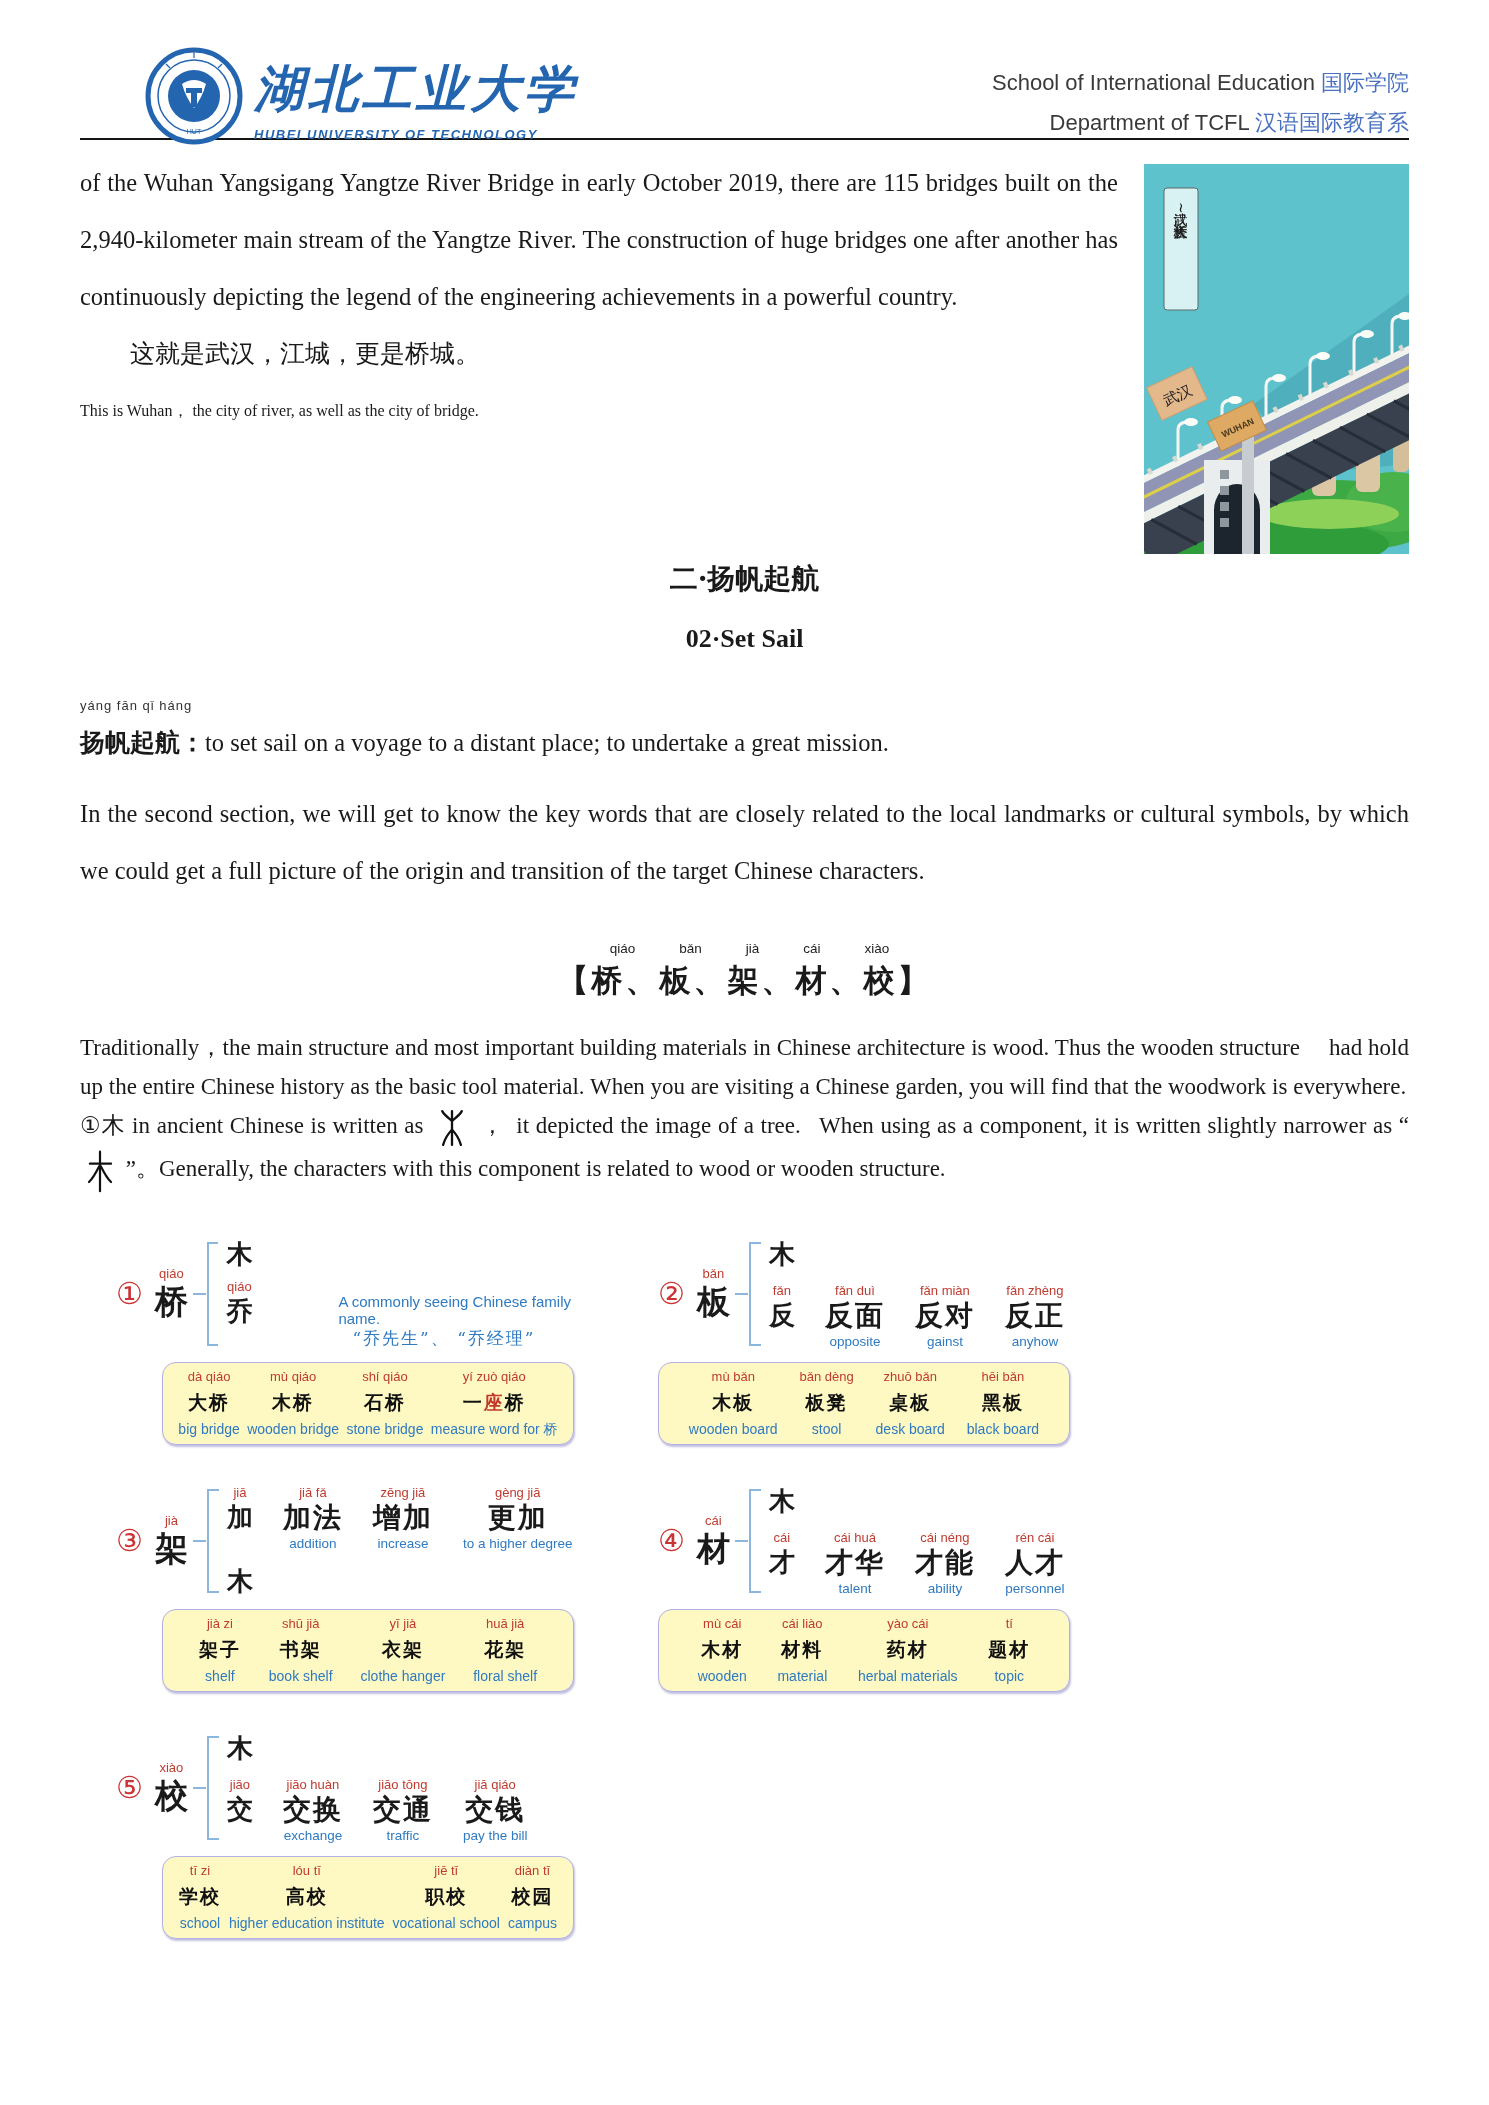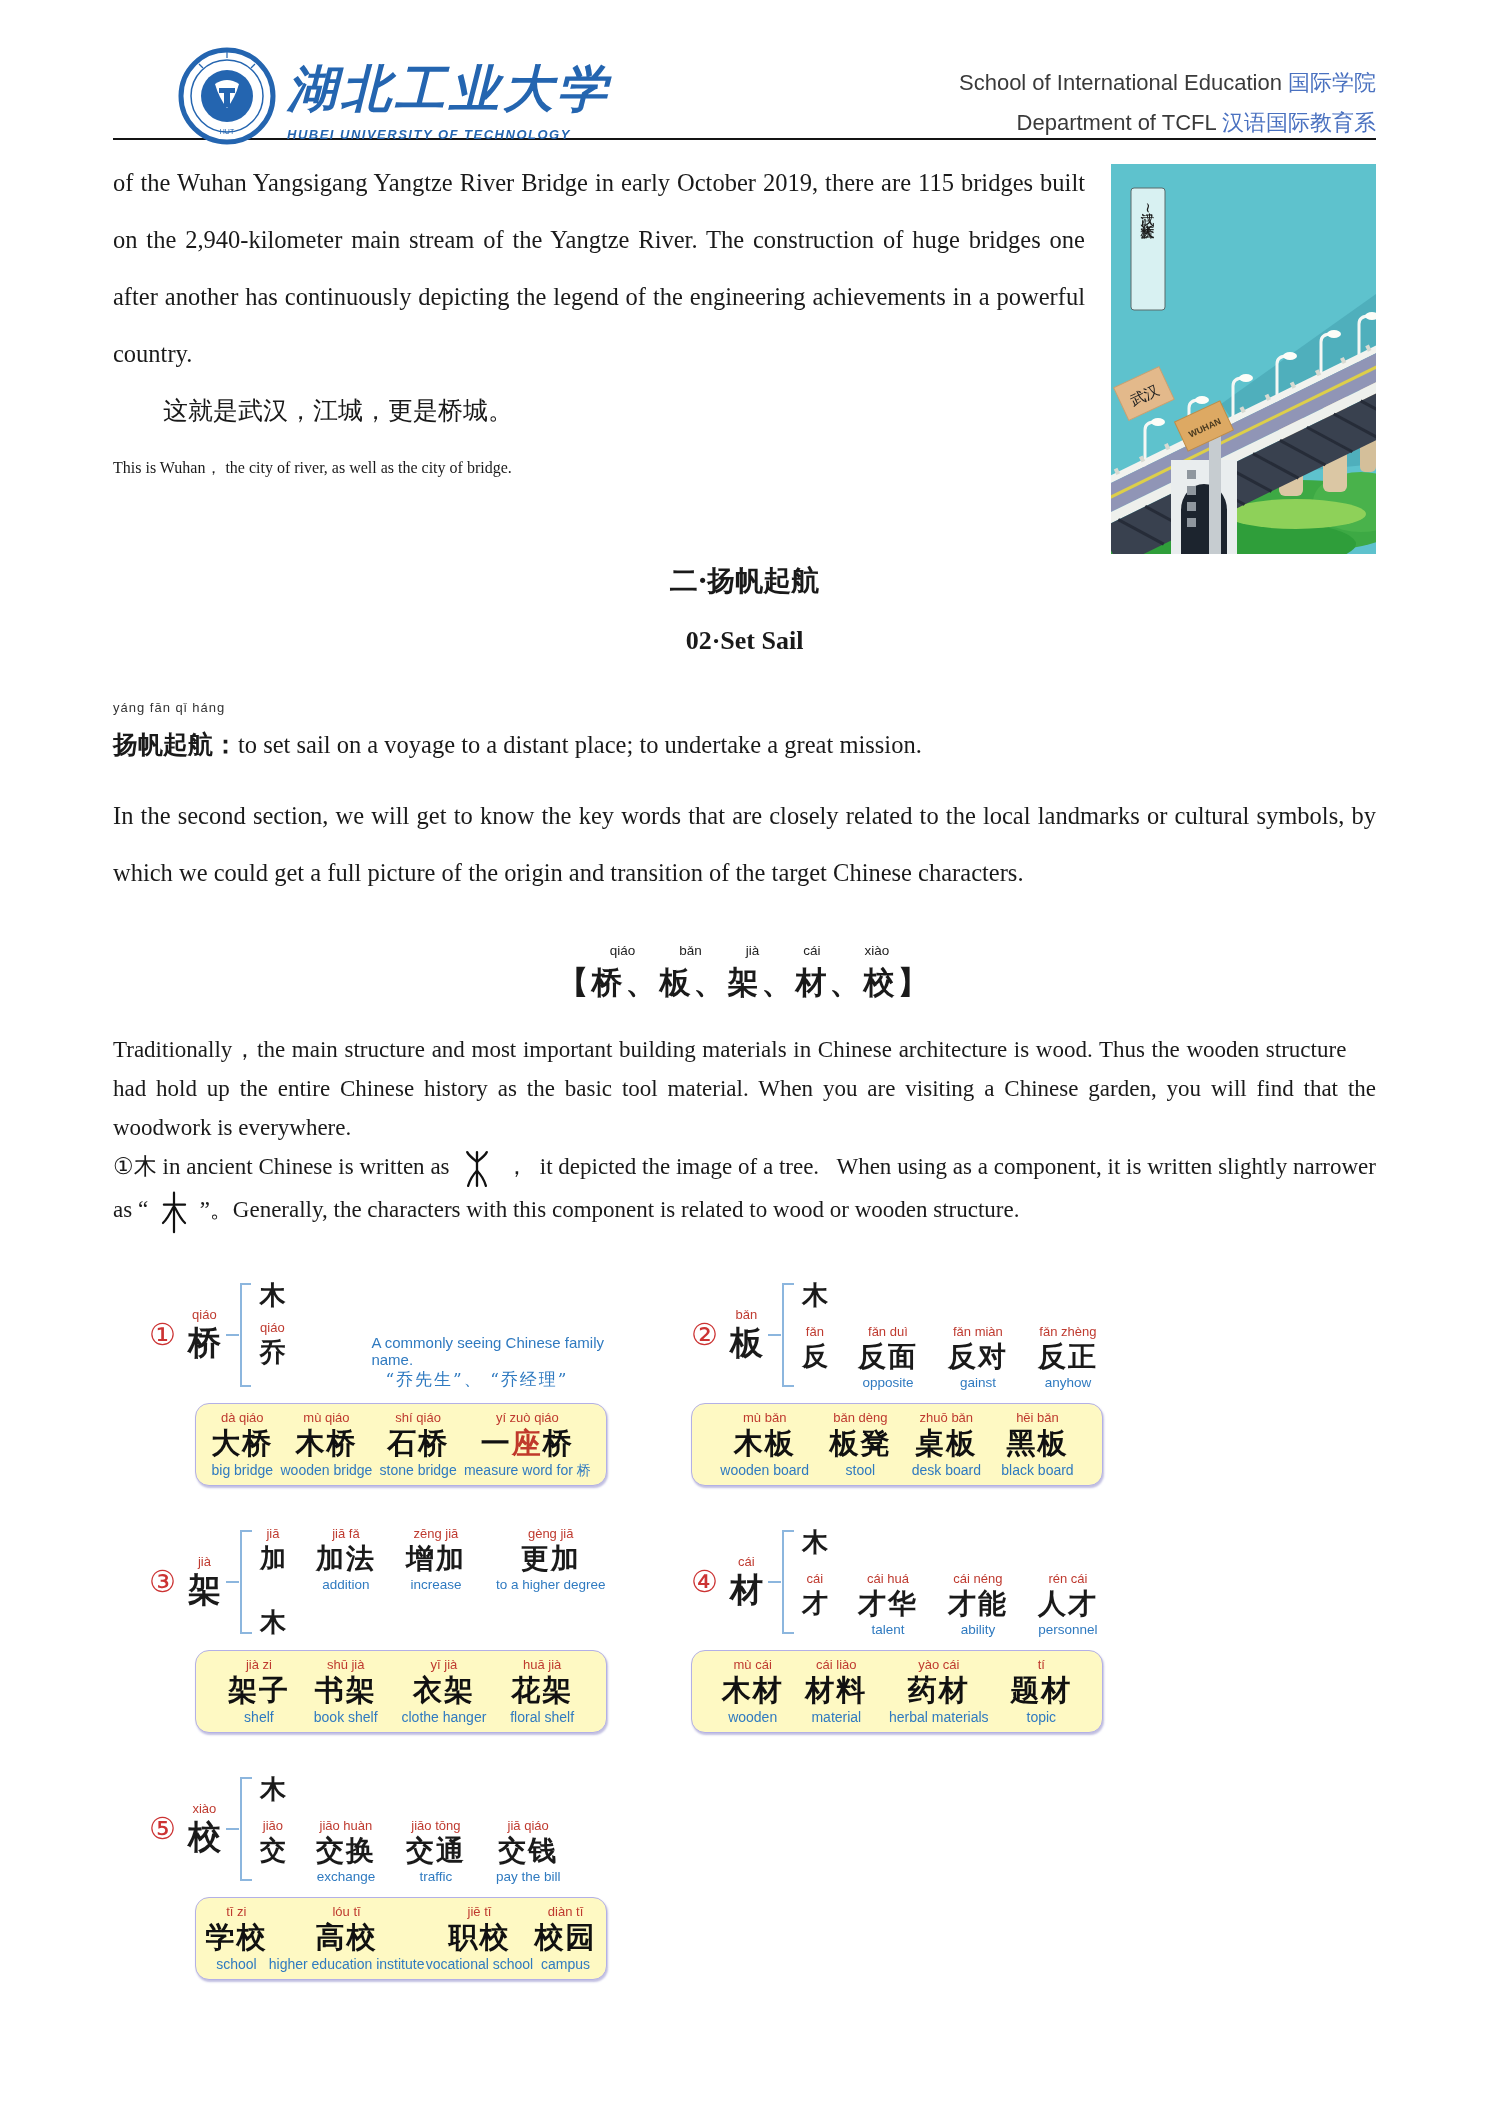--- a/index.html
+++ b/index.html
@@ -1,21 +1,21 @@
 <!DOCTYPE html>
 <html><head>
 <meta charset="utf-8">
 <style>
   * { margin:0; padding:0; box-sizing:border-box; }
   html,body { background:#ffffff; }
   body {
     width:1489px; height:2105px; overflow:hidden; position:relative;
     font-family:"Liberation Serif", serif; color:#1a1a1a;
   }
-  .page { padding:0 113px; }
+  .page { padding:0 80px; }
 
   
   .header { padding-top:46px; margin-left:64px; display:flex; justify-content:space-between; align-items:flex-start; height:124px; }
   .logo-wrap { display:flex; align-items:flex-start; gap:10px; }
   .logo-svg { width:100px; height:100px; }
   .uni-text { padding-top:10px; }
   .uni-zh { font-size:50px; color:#2465b0; font-weight:bold; font-style:italic; letter-spacing:4px; font-family:"DejaVu Serif", serif; }
   .uni-en { font-size:13px; color:#2465b0; font-weight:bold; font-style:italic; letter-spacing:1.5px; font-family:"Liberation Sans", sans-serif; margin-top:4px; }
   .hdr-right { text-align:right; font-family:"Liberation Sans", sans-serif; padding-top:22px; }
   .hdr-line { font-size:22px; color:#3a3a3a; margin-bottom:10px; white-space:nowrap; }
@@ -62,21 +62,21 @@
   .deriv { display:flex; flex-direction:column; align-items:center; }
   .deriv .zh { font-size:28px; font-weight:600; font-family:"DejaVu Serif", serif; line-height:34px; letter-spacing:2px; }
   .deriv .en { font-family:"Liberation Sans", sans-serif; font-size:13.5px; color:#2f7ac0; line-height:17px; white-space:nowrap; }
   .note { margin-left:56px; padding-top:14px; font-family:"Liberation Sans", sans-serif; }
   .note .n1 { color:#2f7ac0; font-size:15px; }
   .note .n2 { color:#2f7ac0; font-size:17px; font-family:"DejaVu Serif", serif; text-indent:14px; letter-spacing:2px; }
   .word-box { margin-top:12px; margin-left:46px; width:412px; min-height:76px; background:#fef9c3; border:1px solid #b3b0e6; border-radius:14px; box-shadow:1px 2px 2px rgba(120,115,190,.45); display:flex; justify-content:space-evenly; align-items:flex-start; padding:6px 8px; }
   .family.col-right .word-box { margin-left:0; }
   .bw { display:flex; flex-direction:column; align-items:center; }
   .bw .py { color:#bf3a2f; }
-  .bw .zh { font-size:29px; font-weight:bold; font-family:Liberation Sans, sans-serif; line-height:35px; letter-spacing:2px; color:#111;text-align:center; }
+  .bw .zh { font-size:19px; font-weight:bold; font-family:Liberation Sans, sans-serif; line-height:35px; letter-spacing:2px; color:#111;text-align:center; }
   .bw .zh .red { color:#c0392b; }
   .bw .en { font-family:"Liberation Sans", sans-serif; font-size:14px; color:#2f7ac0; line-height:18px; white-space:nowrap; }
 </style>
 </head>
 <body>
 
 <div class="page">
 
   <div class="header">
     <div class="logo-wrap">

